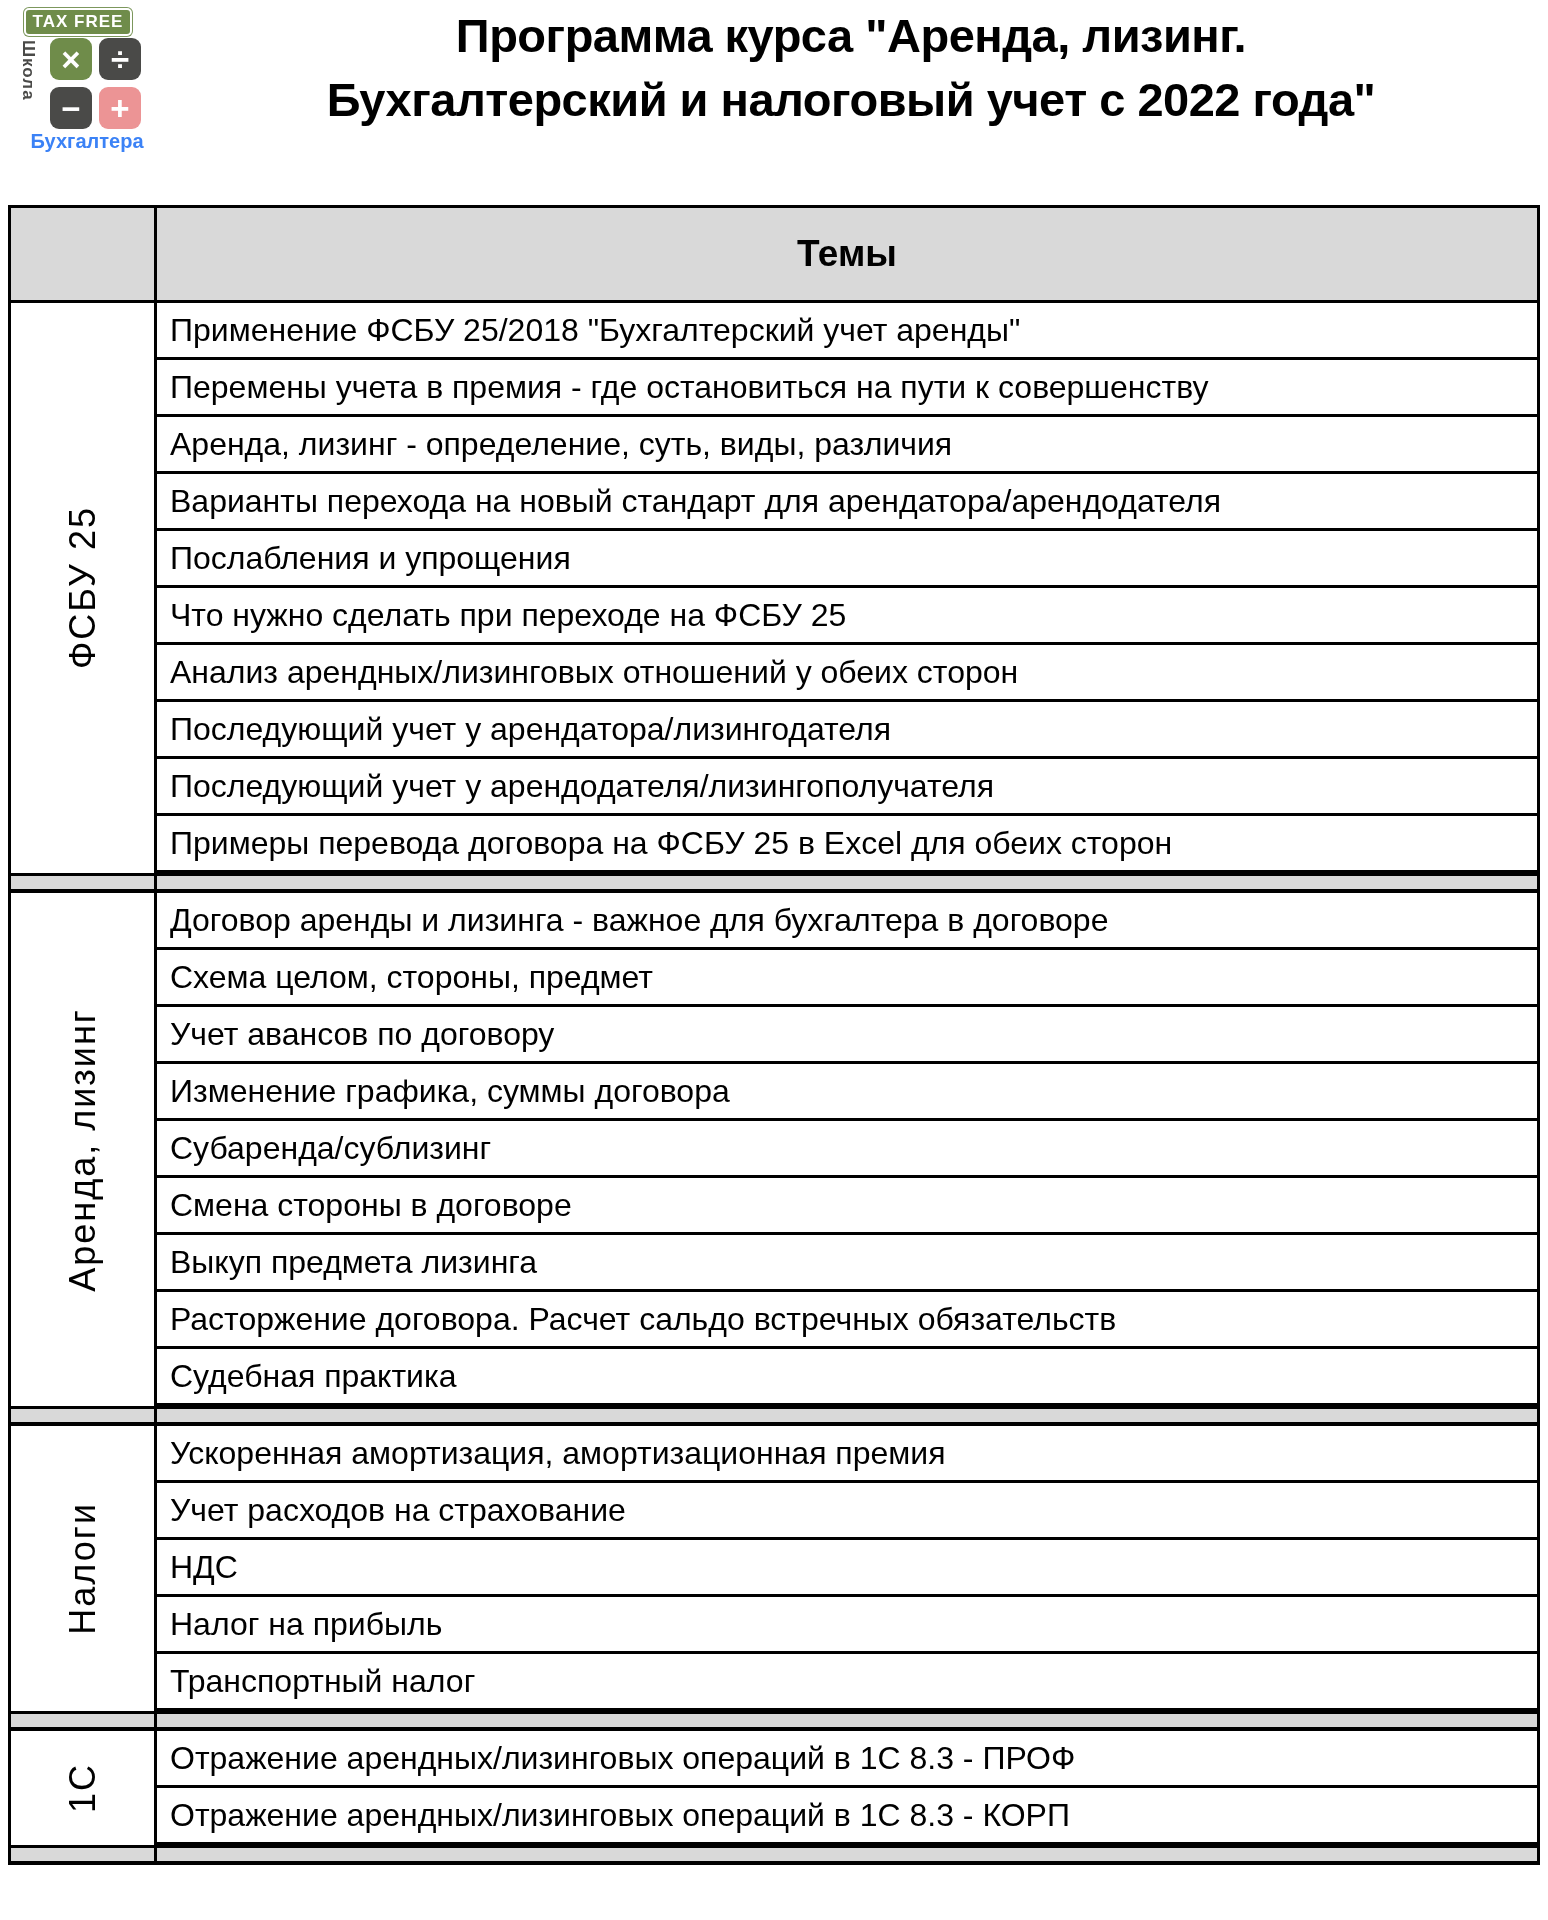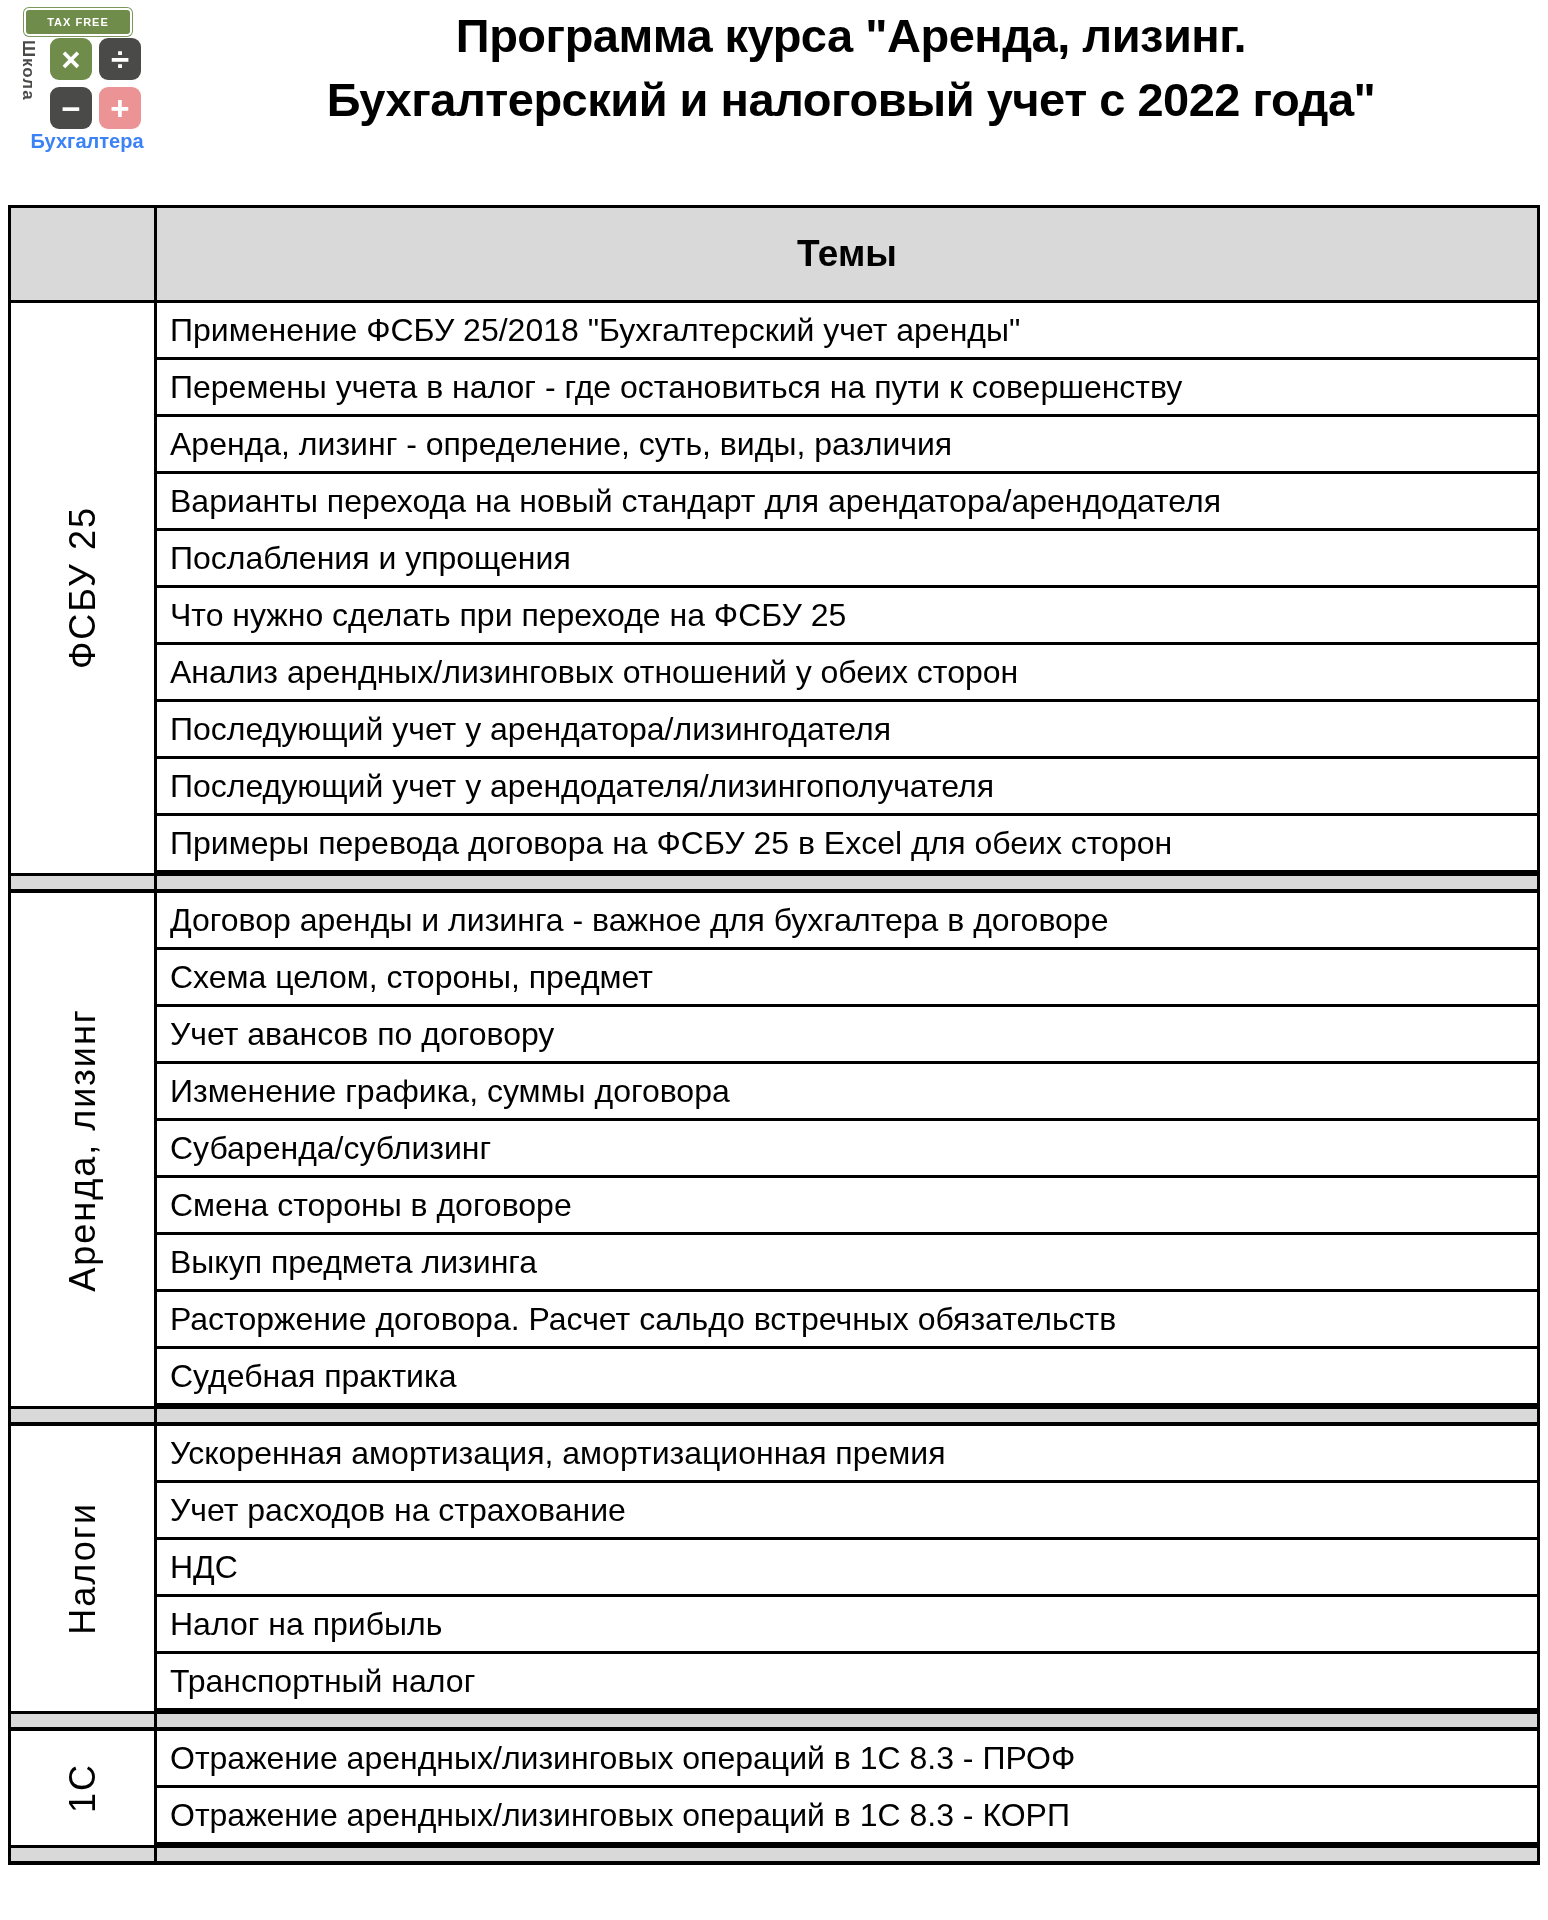--- a/index.html
+++ b/index.html
@@ -30,21 +30,21 @@
     top: 2px;
     width: 104px;
     height: 24px;
     border: 2px solid #fff;
     border-radius: 5px;
     box-shadow: 0 0 0 1px rgba(110,140,74,.9);
     display: flex;
     align-items: center;
     justify-content: center;
     color: #fff;
-    font-size: 11px;
+    font-size: 17px;
     font-weight: bold;
     letter-spacing: 1px;
   }
   .logo-school {
     position: absolute;
     left: 2px;
     top: 34px;
     writing-mode: vertical-rl;
     font-size: 17px;
     font-weight: bold;
@@ -197,21 +197,21 @@
     <div class="corner-cell"></div>
     <div class="header-cell">Темы</div>
   </div>
   <div id="sections">
       <div class="section">
         <div class="section-label-cell">
           <div class="section-label">ФСБУ 25</div>
         </div>
         <div class="section-rows">
           <div class="topic-row">Применение ФСБУ 25/2018 "Бухгалтерский учет аренды"</div>
-          <div class="topic-row">Перемены учета в налог - где остановиться на пути к совершенству</div>
+          <div class="topic-row">Перемены учета в премия - где остановиться на пути к совершенству</div>
           <div class="topic-row">Аренда, лизинг - определение, суть, виды, различия</div>
           <div class="topic-row">Варианты перехода на новый стандарт для арендатора/арендодателя</div>
           <div class="topic-row">Послабления и упрощения</div>
           <div class="topic-row">Что нужно сделать при переходе на ФСБУ 25</div>
           <div class="topic-row">Анализ арендных/лизинговых отношений у обеих сторон</div>
           <div class="topic-row">Последующий учет у арендатора/лизингодателя</div>
           <div class="topic-row">Последующий учет у арендодателя/лизингополучателя</div>
           <div class="topic-row">Примеры перевода договора на ФСБУ 25 в Excel для обеих сторон</div>
         </div>
       </div>

